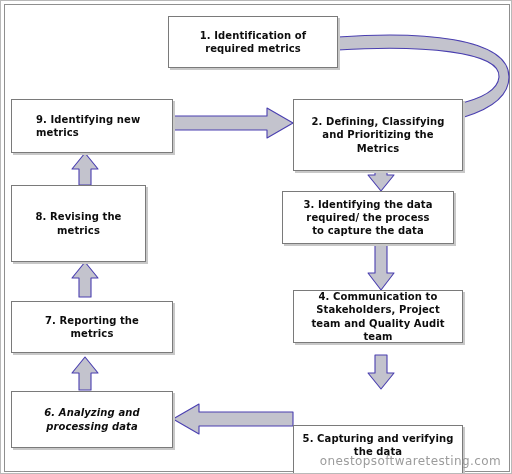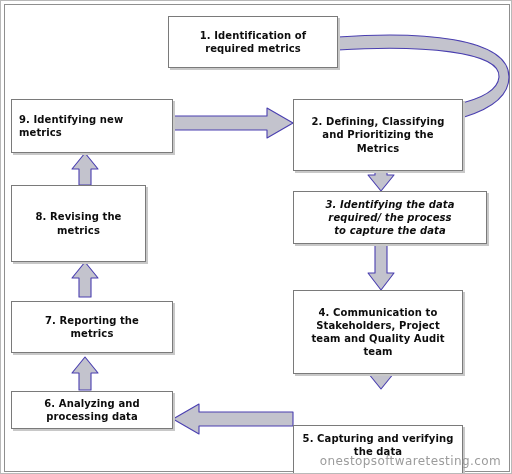--- a/index.html
+++ b/index.html
@@ -46,21 +46,21 @@
     font-weight: bold;
     font-size: 10px;
     line-height: 1.32;
     color: #0d0d0d;
     letter-spacing: 0.1px;
     white-space: pre-line;
   }
   .node.left-align {
     justify-content: flex-start;
     text-align: left;
-    padding-left: 7px;
+    padding-left: 24px;
   }
   svg.arrows {
     position: absolute;
     left: 0;
     top: 0;
     width: 512px;
     height: 474px;
     z-index: 2;
     pointer-events: none;
   }
@@ -133,39 +133,39 @@
     <span class="label">1. Identification of
 required metrics</span>
   </div>
 
   <div class="node" style="left:292px; top:98px; width:170px; height:72px;">
     <span class="label">2. Defining, Classifying
 and Prioritizing the
 Metrics</span>
   </div>
 
-  <div class="node" style="left:292px; top:190px; width:194px; height:53px;font-style:italic;">
+  <div class="node" style="left:281px; top:190px; width:172px; height:53px;">
     <span class="label">3. Identifying the data
 required/ the process
 to capture the data</span>
   </div>
 
-  <div class="node" style="left:292px; top:289px; width:170px; height:84px;">
+  <div class="node" style="left:292px; top:289px; width:170px; height:53px;">
     <span class="label">4. Communication to
 Stakeholders, Project
 team and Quality Audit
 team</span>
   </div>
 
   <div class="node" style="left:292px; top:388px; width:170px; height:56px; align-items:flex-start; padding-top:6px;margin-top:36px;">
     <span class="label">5. Capturing and verifying
 the data</span>
   </div>
 
-  <div class="node" style="left:10px; top:390px; width:162px; height:38px;">
+  <div class="node" style="left:10px; top:390px; width:162px; height:57px;font-style:italic;">
     <span class="label">6. Analyzing and
 processing data</span>
   </div>
 
   <div class="node" style="left:10px; top:300px; width:162px; height:52px;">
     <span class="label">7. Reporting the
 metrics</span>
   </div>
 
   <div class="node" style="left:10px; top:184px; width:135px; height:77px;">

